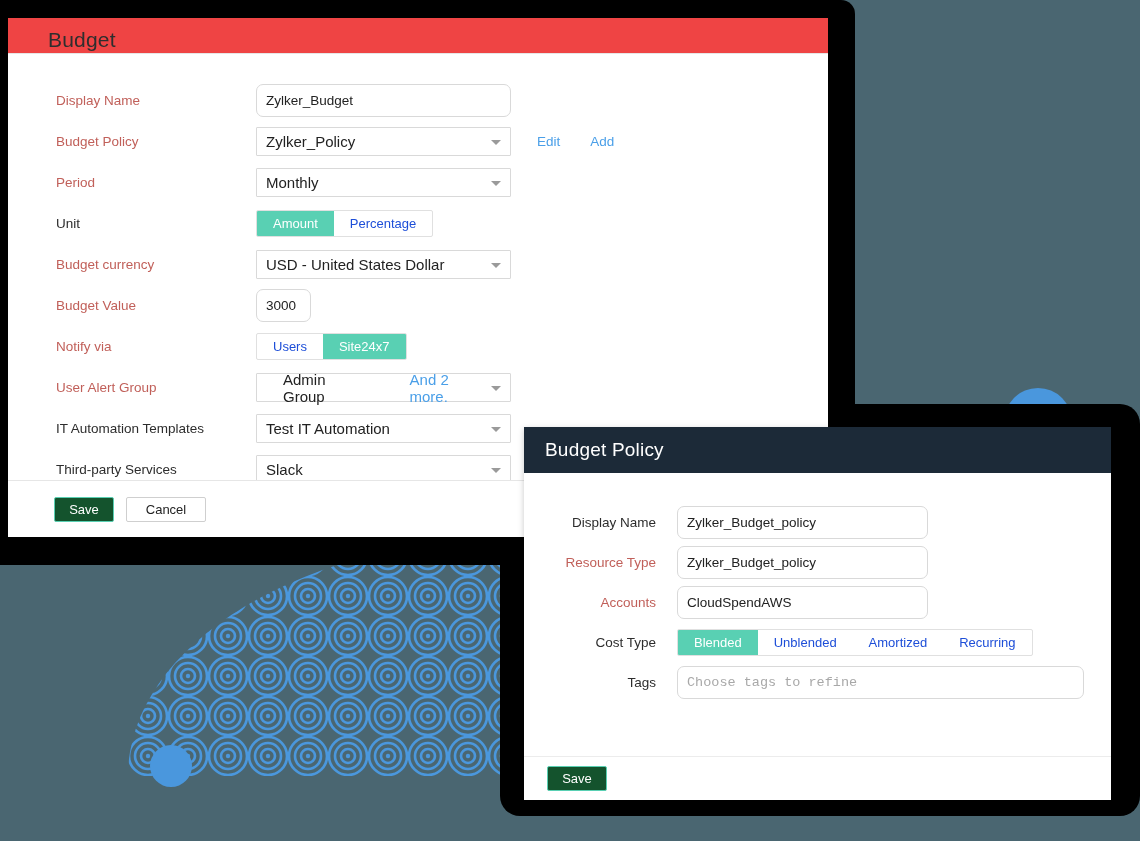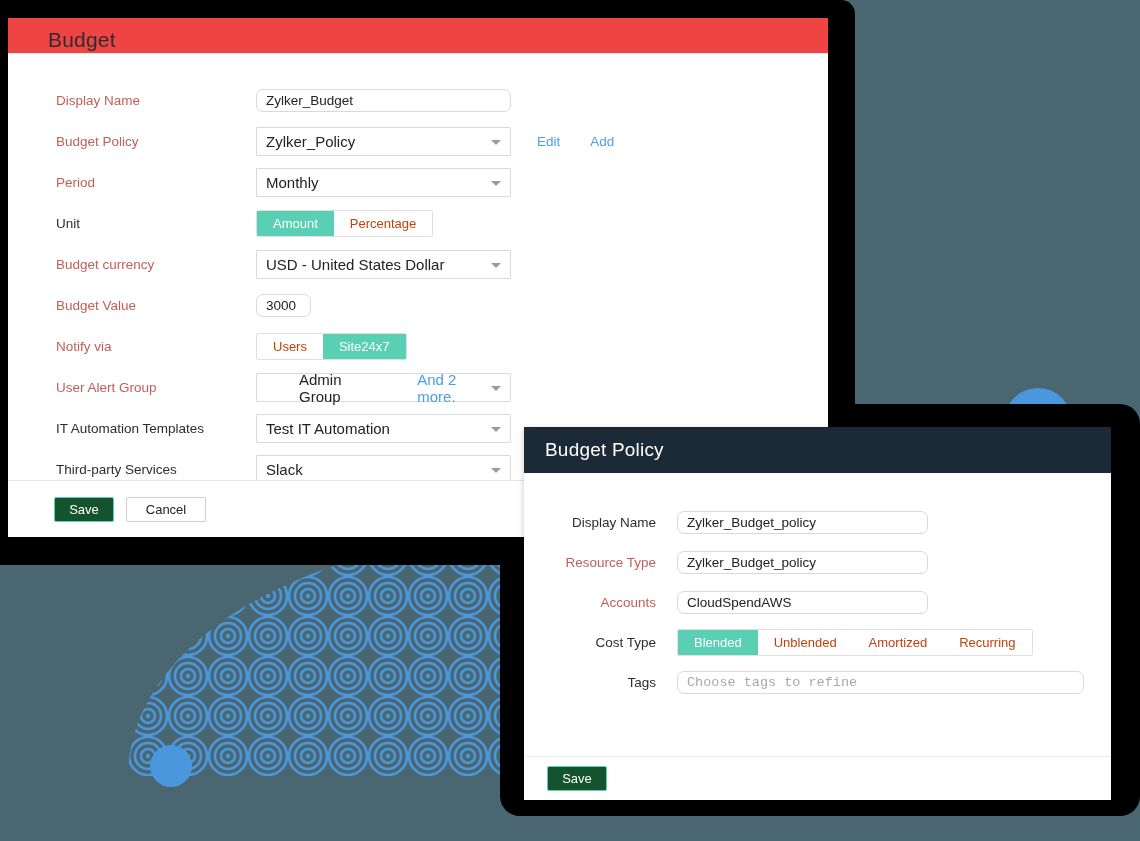--- a/index.html
+++ b/index.html
@@ -100,21 +100,21 @@
     width: 200px;
     font-size: 13.5px;
     color: #c1605a;
     flex: 0 0 200px;
   }
   .flabel.dark { color: #2d2d2d; }
   .fctl { position: relative; display: flex; align-items: center; }
 
   
   .txt {
-    height: 23px;
+    height: 33px;
     border: 1px solid #d9d9d9;
     background: #fff;
     font-size: 13.5px;
     color: #222;
     padding: 0 9px;
     display: flex;
     align-items: center;
     font-family: "Liberation Sans", sans-serif;
     border-radius: 7px;
   }
@@ -136,38 +136,38 @@
   }
   .sel .caret {
     position: absolute;
     right: 9px; top: 50%;
     margin-top: -2px;
     width: 0; height: 0;
     border-left: 5px solid transparent;
     border-right: 5px solid transparent;
     border-top: 5px solid #9a9a9a;
   }
-  .sel.centered { justify-content: flex-start; padding-left: 42px; gap: 42px; }
+  .sel.centered { justify-content: flex-start; padding-left: 26px; gap: 42px; }
   .muted-link { color: #4a9fe8; margin-left: 4px; }
 
   
   .seg {
     display: inline-flex;
     border: 1px solid #e0e0e0;
     background: #fff;
     height: 27px;
     border-radius: 2px;
     overflow: hidden;
   }
   .seg .opt {
     display: flex;
     align-items: center;
     justify-content: center;
     font-size: 13px;
-    color: #c2410c;
+    color: #1d4ed8;
     padding: 0 16px;
     height: 100%;
     white-space: nowrap;
   }
   .seg .opt.on { background: #59d0b3; color: #fff; }
 
   .links {
     margin-left: 26px;
     font-size: 13.5px;
     display: flex;

